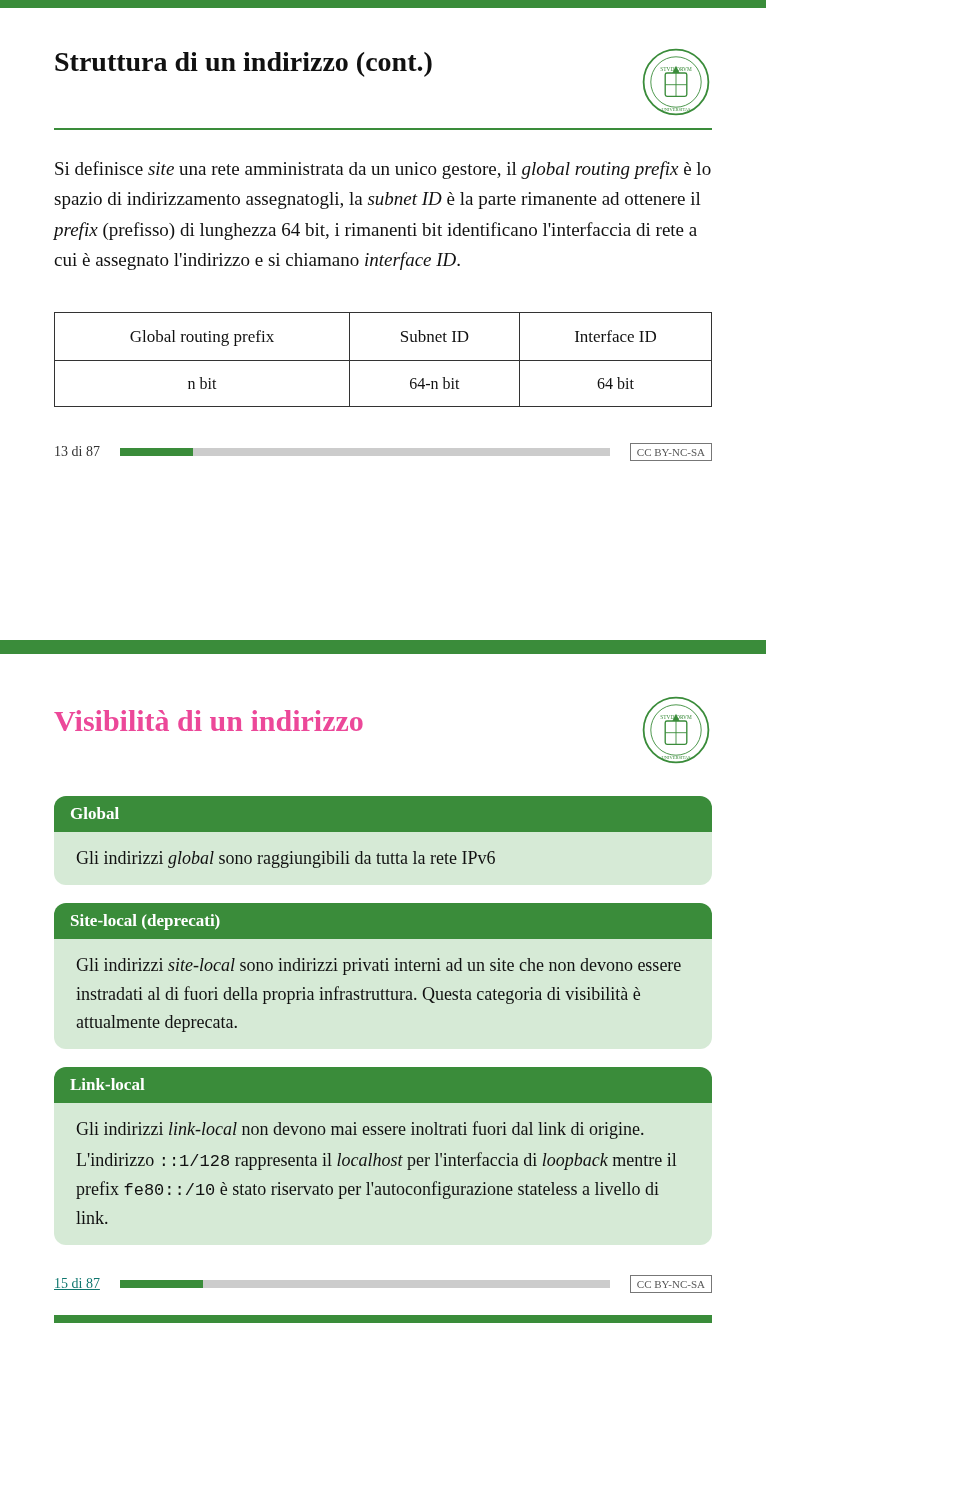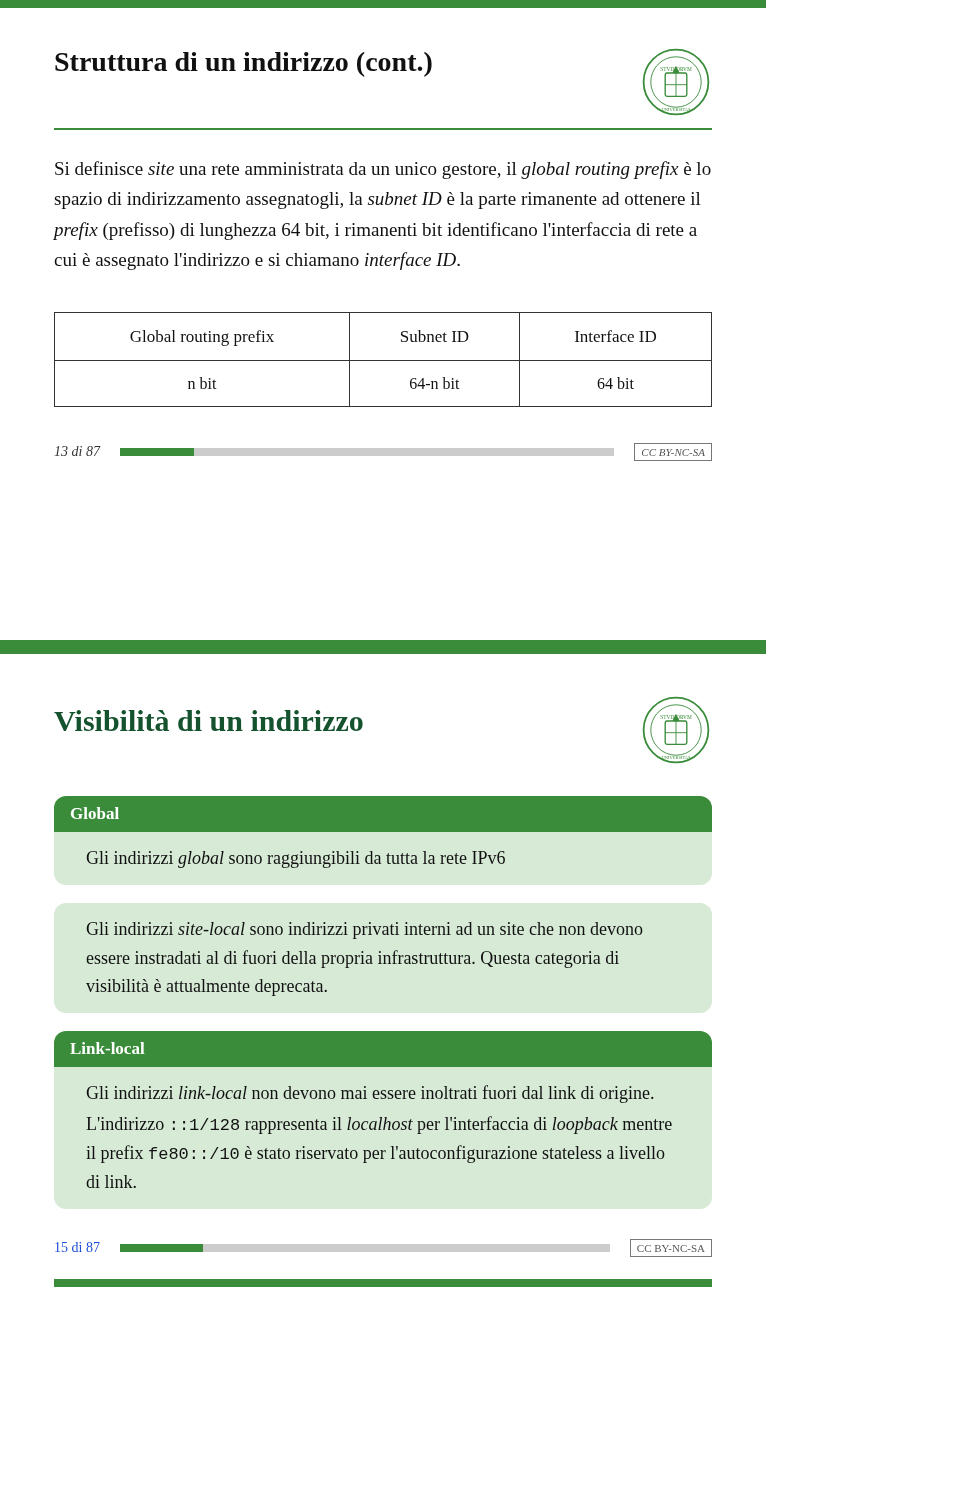--- a/index.html
+++ b/index.html
@@ -90,21 +90,20 @@
       font-style: normal;
       font-size: 16px;
     }
 
     .slide1-footer {
       display: flex;
       align-items: center;
       justify-content: space-between;
       margin-top: 30px;
       padding: 6px 0;
-      font-style: italic;
     }
 
     .slide1-footer .page-num {
       font-size: 14px;
       color: #333;
     }
 
     .progress-bar-wrap {
       flex: 1;
       margin: 0 20px;
@@ -145,21 +144,21 @@
     .slide2-header {
       display: flex;
       align-items: flex-start;
       justify-content: space-between;
       margin-top: 10px;
     }
 
     .slide2-title {
       font-size: 30px;
       font-weight: bold;
-      color: #14532d;
+      color: #ec4899;
       margin-top: 10px;
       font-family: Liberation Serif, serif;
     }
 
     .visibility-section {
       margin-top: 30px;
     }
 
     .vis-box {
       border-radius: 12px;
@@ -170,21 +169,21 @@
     .vis-box-label {
       background: #3a8c3a;
       color: #fff;
       padding: 8px 16px;
       font-size: 17px;
       font-weight: bold;
     }
 
     .vis-box-body {
       background: #d6ead6;
-      padding: 12px 32px;
+      padding: 12px 22px;
       font-size: 18px;
       line-height: 1.6;
     }
 
     .vis-box-body em {
       font-style: italic;
     }
 
     .vis-box-body code {
       font-family: 'Courier New', monospace;
@@ -194,21 +193,22 @@
     .slide2-footer {
       display: flex;
       align-items: center;
       justify-content: space-between;
       margin-top: 24px;
       padding: 6px 0;
     }
 
     .slide2-footer .page-num {
       font-size: 14px;
-      color: #1d4ed8;
+      color: #0f766e;
+      text-decoration: underline;
     }
 
     .progress-bar-wrap2 {
       flex: 1;
       margin: 0 20px;
       height: 8px;
       background: #ccc;
       position: relative;
     }
 
@@ -300,20 +300,21 @@
     <div class="visibility-section">
 
       <div class="vis-box">
         <div class="vis-box-label">Global</div>
         <div class="vis-box-body">
           <p>Gli indirizzi <em>global</em> sono raggiungibili da tutta la rete IPv6</p>
         </div>
       </div>
 
       <div class="vis-box">
+        <div class="vis-box-label">Site-local (deprecati)</div>
         <div class="vis-box-body">
           <p>Gli indirizzi <em>site-local</em> sono indirizzi privati interni ad un site che non devono essere instradati al di fuori della propria infrastruttura. Questa categoria di visibilità è attualmente deprecata.</p>
         </div>
       </div>
 
       <div class="vis-box">
         <div class="vis-box-label">Link-local</div>
         <div class="vis-box-body">
           <p>Gli indirizzi <em>link-local</em> non devono mai essere inoltrati fuori dal link di origine.</p>
           <p style="margin-top:2px;">L'indirizzo <code>::1/128</code> rappresenta il <em>localhost</em> per l'interfaccia di <em>loopback</em> mentre il prefix <code>fe80::/10</code> è stato riservato per l'autoconfigurazione stateless a livello di link.</p>

